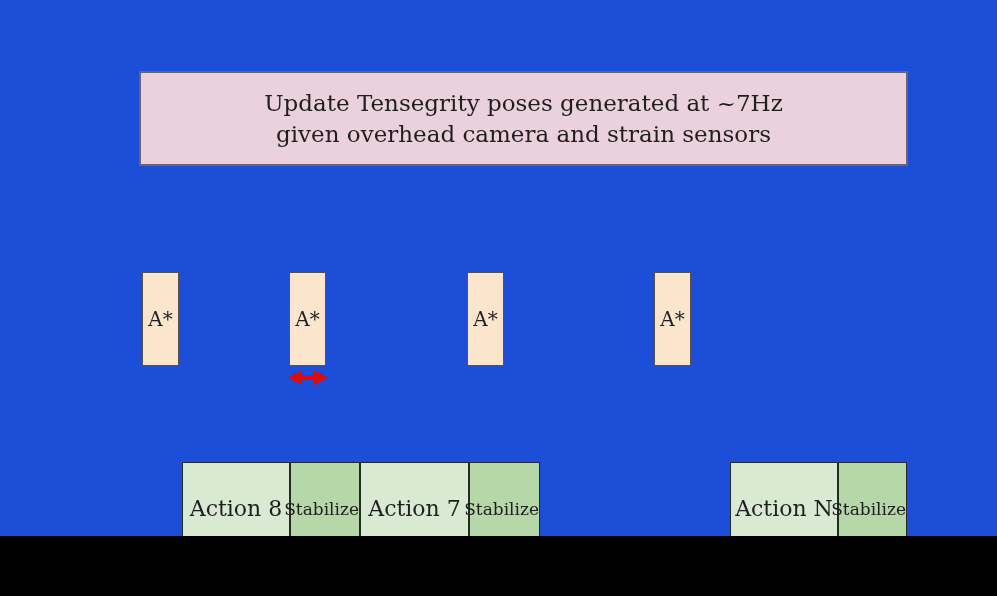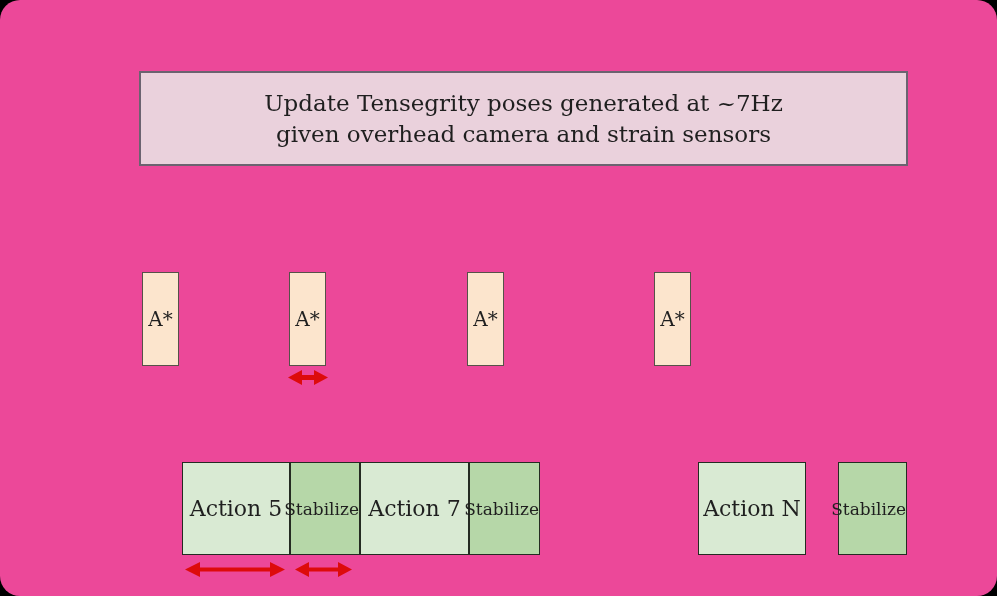--- a/index.html
+++ b/index.html
@@ -3,26 +3,25 @@
 <meta charset="utf-8">
 <style>
   html, body {
     margin: 0;
     padding: 0;
     background: #000;
   }
   .canvas {
     position: relative;
     width: 997px;
-    height: 596px;
-    background: #ec4899;
+    height: 536px;
+    background: #1d4ed8;
     overflow: hidden;
     font-family: "DejaVu Serif", "Liberation Serif", serif;
     color: #1f1f1f;
-    border-radius: 20px;
   }
   .box {
     position: absolute;
     box-sizing: border-box;
     display: flex;
     align-items: center;
     justify-content: center;
     text-align: center;
   }
   
@@ -62,21 +61,21 @@
   }
   .segment.stabilize {
     background: #b6d7a8;
     font-size: 17px;
     justify-content: flex-end;
   }
   .seg-a1 { left: 182px; width: 108px; }
   .seg-s1 { left: 290px; width: 70px;  }
   .seg-a2 { left: 360px; width: 109px; }
   .seg-s2 { left: 469px; width: 71px;  }
-  .seg-an { left: 698px; width: 108px; }
+  .seg-an { left: 730px; width: 108px; }
   .seg-sn { left: 838px; width: 69px;  }
   
   .arrow {
     position: absolute;
     line-height: 0;
   }
   .arrow-replan   { left: 287px; top: 369px; }
   .arrow-action   { left: 184px; top: 561px; }
   .arrow-stab     { left: 294px; top: 561px; }
 </style>
@@ -103,21 +102,21 @@
     <span>A*</span>
   </div>
 
   <div class="arrow arrow-replan">
     <svg width="42" height="17" viewBox="0 0 42 17">
       <path d="M1 8.5 L15 1 L15 6 L27 6 L27 1 L41 8.5 L27 16 L27 11 L15 11 L15 16 Z" fill="#dd0b0b"></path>
     </svg>
   </div>
 
   <div class="box segment action seg-a1">
-    <span>Action 5</span>
+    <span>Action 8</span>
   </div>
   <div class="box segment stabilize seg-s1">
     <span>Stabilize</span>
   </div>
   <div class="box segment action seg-a2">
     <span>Action 7</span>
   </div>
   <div class="box segment stabilize seg-s2">
     <span>Stabilize</span>
   </div>

